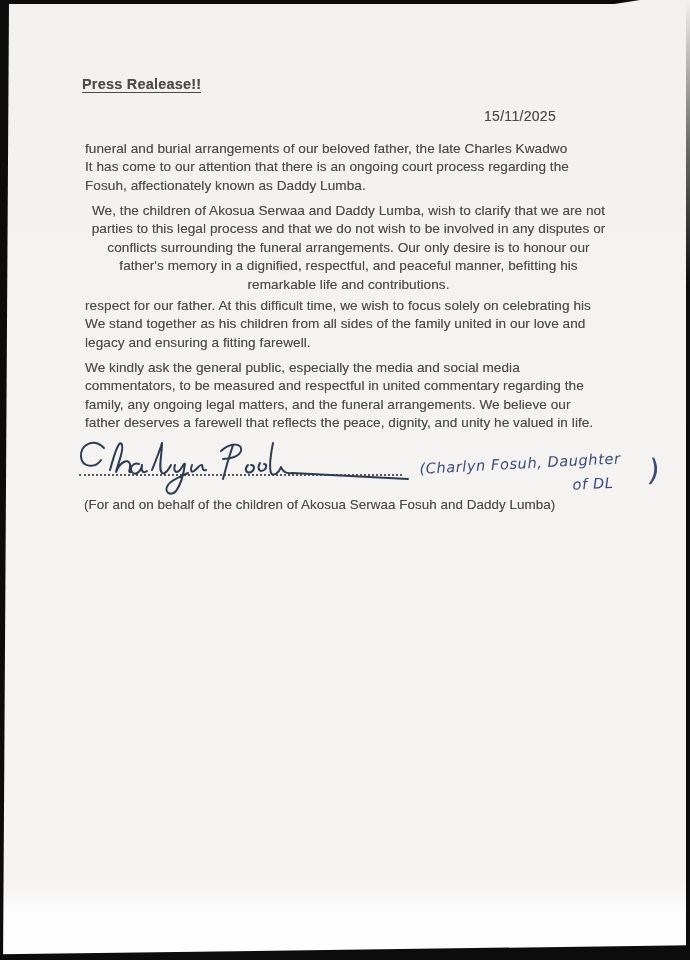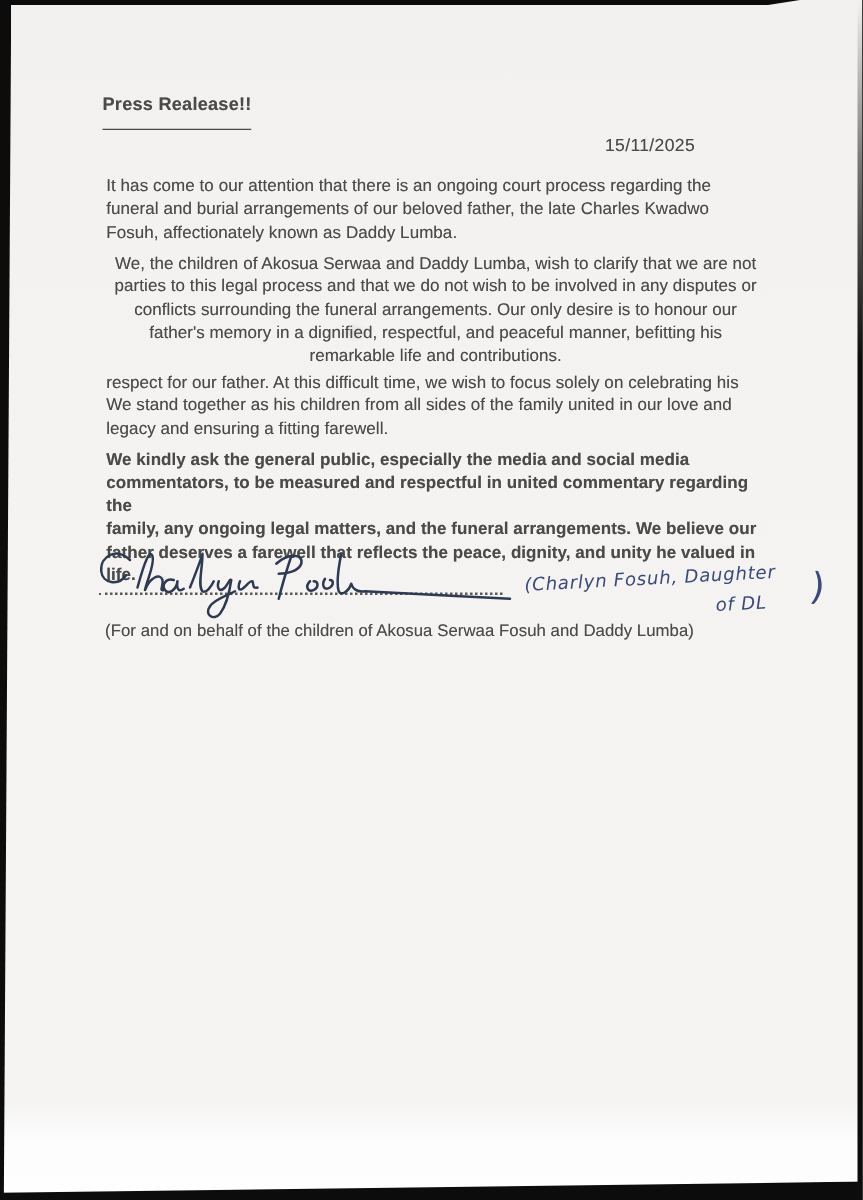--- a/index.html
+++ b/index.html
@@ -15,26 +15,26 @@
   .edge-top{top:0;left:0;width:640px;height:4px;clip-path:polygon(0 0,100% 0,96% 100%,0 100%);}
   .edge-left{top:0;left:0;width:9px;height:100%;clip-path:polygon(0 0,100% 0,34% 100%,0 100%);}
   .edge-right{top:0;right:0;width:4px;height:100%;background:linear-gradient(to bottom,rgba(12,12,12,0) 0%,rgba(12,12,12,.55) 14%,#0c0c0c 30%,#0c0c0c 100%);}
   .edge-bottom{bottom:0;left:0;width:100%;height:16px;clip-path:polygon(0 64%,100% 8%,100% 100%,0 100%);}
 
   .printed{color:#4a4a4a;text-shadow:0 0 .4px rgba(60,60,60,.45);}
 
   .title{
     position:absolute;left:82px;top:76px;
     font-size:14.5px;font-weight:bold;letter-spacing:.2px;
-    border-bottom:1.6px solid #4a4a4a;padding-bottom:11px;
+    border-bottom:1.6px solid #4a4a4a;padding-bottom:0;
   }
   .date{position:absolute;left:484px;top:108px;font-size:14px;letter-spacing:.3px;}
 
   .para{position:absolute;left:85px;width:527px;font-size:13.6px;line-height:18.4px;letter-spacing:.05px;}
-  .p1{top:140px;} .p2{top:202px;text-align:center;} .p3{top:297px;} .p4{top:359px;font-weight:bold;}
+  .p1{top:140px;} .p2{top:202px;text-align:center;} .p3{top:297px;} .p4{top:359px;}
 
   .dotted-line{
     position:absolute;left:79px;top:474px;width:323px;height:0;
     border-bottom:2px dotted #5a5a5a;
   }
   .sig-svg{position:absolute;left:70px;top:434px;width:345px;height:64px;}
   .sig-svg path{fill:none;stroke:#2e3a52;stroke-width:2;stroke-linecap:round;stroke-linejoin:round;}
 
   .hand-note{
     position:absolute;left:420px;top:450px;width:260px;
@@ -62,22 +62,22 @@
   <div class="edge edge-left"></div>
   <div class="edge-right edge" style="background:linear-gradient(to bottom,rgba(12,12,12,0) 0%,rgba(12,12,12,.55) 14%,#0c0c0c 30%,#0c0c0c 100%);"></div>
   <div class="edge edge-bottom"></div>
   <div class="blemish"></div>
 
   <div class="title printed">Press Realease!!</div>
 
   <div class="date printed">15/11/2025</div>
 
   <div class="para p1 printed">
+    <div>funeral and burial arrangements of our beloved father, the late Charles Kwadwo</div>
     <div>It has come to our attention that there is an ongoing court process regarding the</div>
-    <div>funeral and burial arrangements of our beloved father, the late Charles Kwadwo</div>
     <div>Fosuh, affectionately known as Daddy Lumba.</div>
   </div>
 
   <div class="para p2 printed">
     <div>We, the children of Akosua Serwaa and Daddy Lumba, wish to clarify that we are not</div>
     <div>parties to this legal process and that we do not wish to be involved in any disputes or</div>
     <div>conflicts surrounding the funeral arrangements. Our only desire is to honour our</div>
     <div>father's memory in a dignified, respectful, and peaceful manner, befitting his</div>
     <div>remarkable life and contributions.</div>
   </div>

